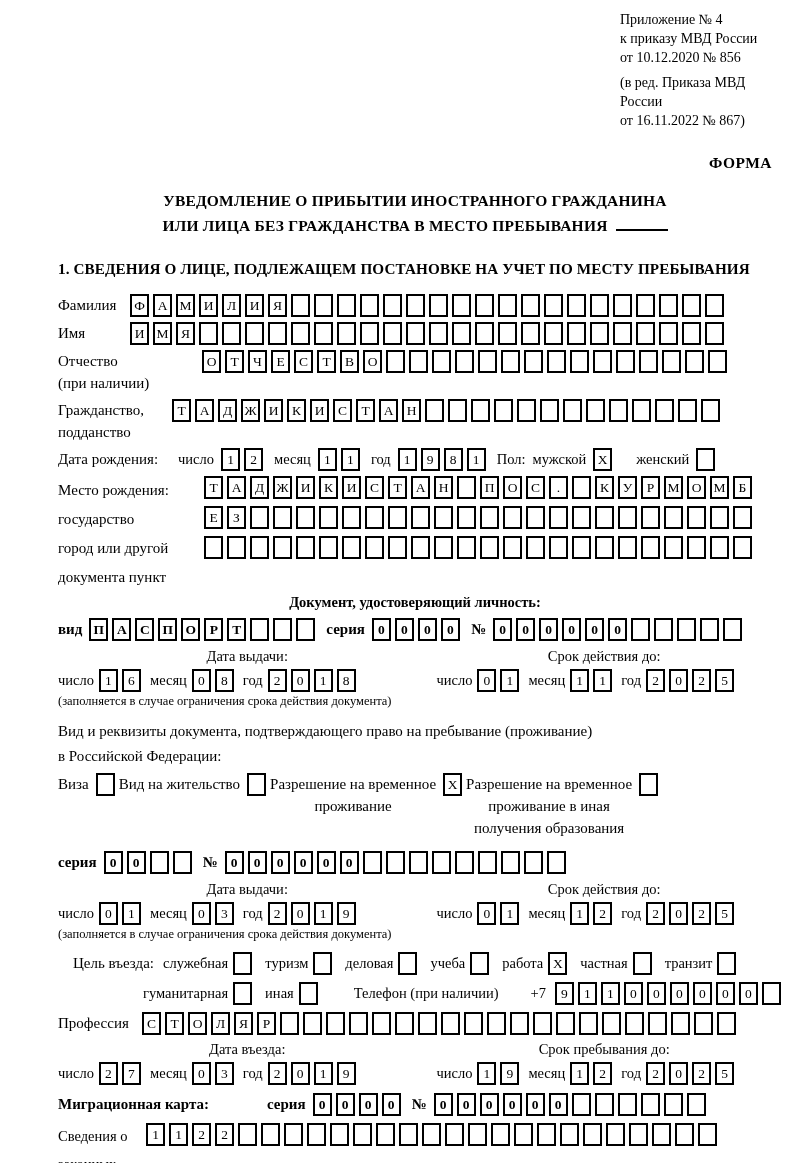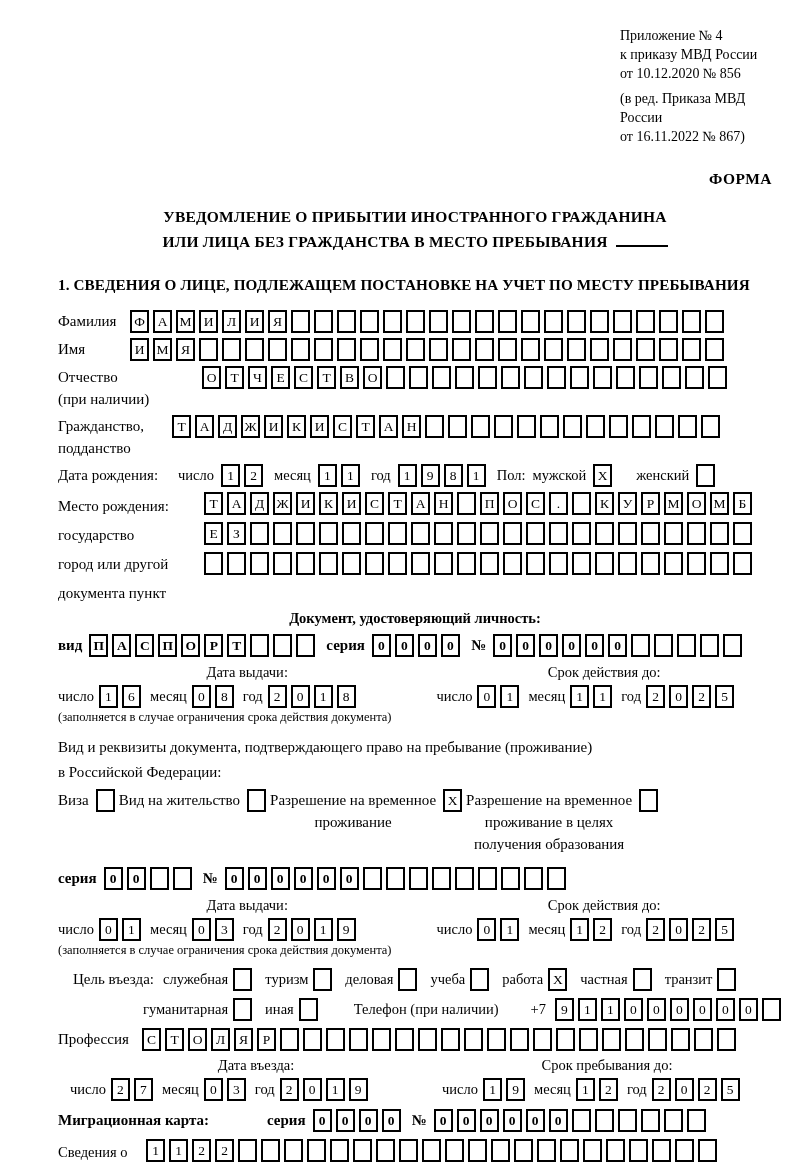--- a/index.html
+++ b/index.html
@@ -1,20 +1,20 @@
 <!DOCTYPE html>
 <html><head>
 <meta charset="utf-8">
 <style>
   html,body{margin:0;padding:0;}
   body{
     width:800px;height:1163px;overflow:hidden;background:#ffffff;color:#000;
     font-family:"Liberation Serif","DejaVu Serif",serif;
   }
-  .page{box-sizing:border-box;width:800px;height:1163px;padding:26px 28px 0 58px;}
+  .page{box-sizing:border-box;width:800px;height:1163px;padding:10px 28px 0 58px;}
   
   .annex{margin-left:562px;font-size:14px;line-height:19px;}
   .annex-gap{height:6px;}
   .form-word{text-align:right;font-weight:bold;font-size:15.5px;letter-spacing:.5px;margin-top:24px;}
   
   .title{text-align:center;font-weight:bold;font-size:15.5px;line-height:25px;letter-spacing:.2px;margin-top:16px;}
   .blank{display:inline-block;width:52px;height:14px;border-bottom:2px solid #000;margin-left:8px;}
   .sec-heading{font-weight:bold;font-size:15.2px;letter-spacing:.1px;margin-top:22px;margin-bottom:16px;}
   
   .row{display:flex;align-items:flex-start;margin-bottom:5px;}
@@ -445,21 +445,21 @@
         <span>Разрешение на временное</span>
         <span>проживание</span>
       </span>
       <span class="cells">
           <span class="cell">X</span>
         </span>
     </span>
     <span class="opt">
       <span class="optlines">
         <span>Разрешение на временное</span>
-        <span>проживание в целях</span>
+        <span>проживание в иная</span>
         <span>получения образования</span>
       </span>
       <span class="cells">
           <span class="cell"></span>
         </span>
     </span>
   </div>
 
   <div class="kind-row">
     <span class="lbl">серия</span>
@@ -639,21 +639,21 @@
         <span class="cell"></span>
         <span class="cell"></span>
         <span class="cell"></span>
         <span class="cell"></span>
         <span class="cell"></span>
         <span class="cell"></span>
         <span class="cell"></span>
       </span>
   </div>
 
-  <div class="dates" style="margin-top:6px;margin-left:12px;">
+  <div class="dates" style="margin-top:6px;">
     <div class="dcol">
       <div class="dhead">Дата въезда:</div>
       <div class="dg">
         <span class="sm">число</span>
         <span class="cells">
             <span class="cell">2</span>
             <span class="cell">7</span>
           </span>
         <span class="sm">месяц</span>
         <span class="cells">

